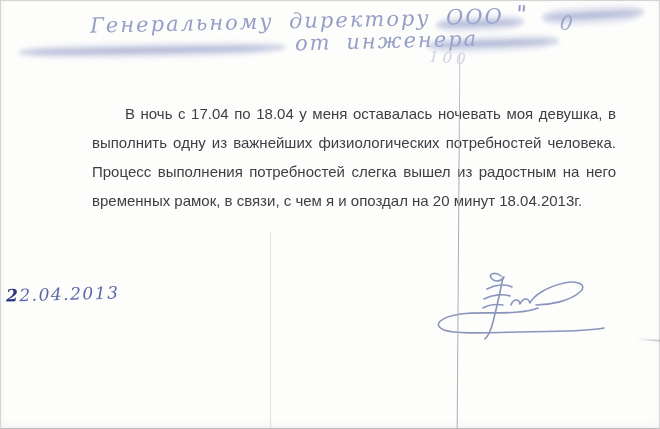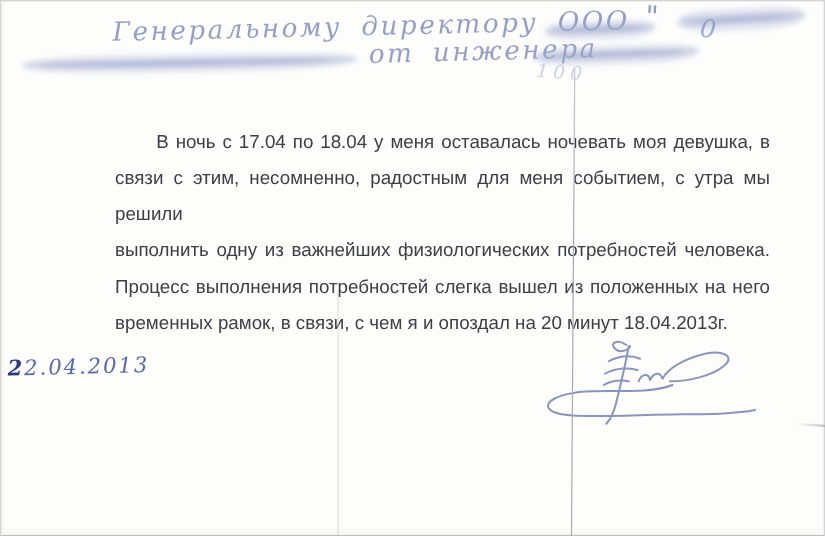--- a/index.html
+++ b/index.html
@@ -73,23 +73,22 @@
   <div class="smudge smudge-2"></div>
   <div class="smudge smudge-3"></div>
   <div class="hw hw-line2">от инженера</div>
   <div class="smudge smudge-4"></div>
   <div class="hw hw-tail">0</div>
   <div class="hw hw-bleed">100</div>
 
 
   <div class="body-text">
     <div class="bl justify indent">В ночь с 17.04 по 18.04 у меня оставалась ночевать моя девушка, в</div>
-    <div class="bl justify">связи с этим, несомненно, радостным для меня событием, с утра мы решили</div>
     <div class="bl justify">выполнить одну из важнейших физиологических потребностей человека.</div>
-    <div class="bl justify">Процесс выполнения потребностей слегка вышел из положенных на него</div>
+    <div class="bl justify">Процесс выполнения потребностей слегка вышел из радостным на него</div>
     <div class="bl">временных рамок, в связи, с чем я и опоздал на 20 минут 18.04.2013г.</div>
   </div>
 
   <div class="hw-date">22.04.2013</div>
 
   <svg class="sig" width="190" height="85" viewBox="0 0 190 85" fill="none" stroke="#7e89b6" stroke-width="1.6" stroke-linecap="round" stroke-linejoin="round" opacity="0.9">
     <path d="M 78 14 C 72 9 64 12 69 17 C 73 21 80 18 81 15"></path>
     <path d="M 80 15 C 78 26 74 44 70 60 C 68 68 65 74 62 77"></path>
     <path d="M 64 27 C 73 22 83 22 89 25 M 61 37 C 70 32 81 32 87 34 M 60 46 C 67 42 74 42 80 43"></path>
     <path d="M 88 43 C 90 37 96 36 97 42 C 100 36 105 35 107 41 C 111 33 124 25 141 21 C 155 18 165 23 157 30 C 147 39 127 43 113 43"></path>

